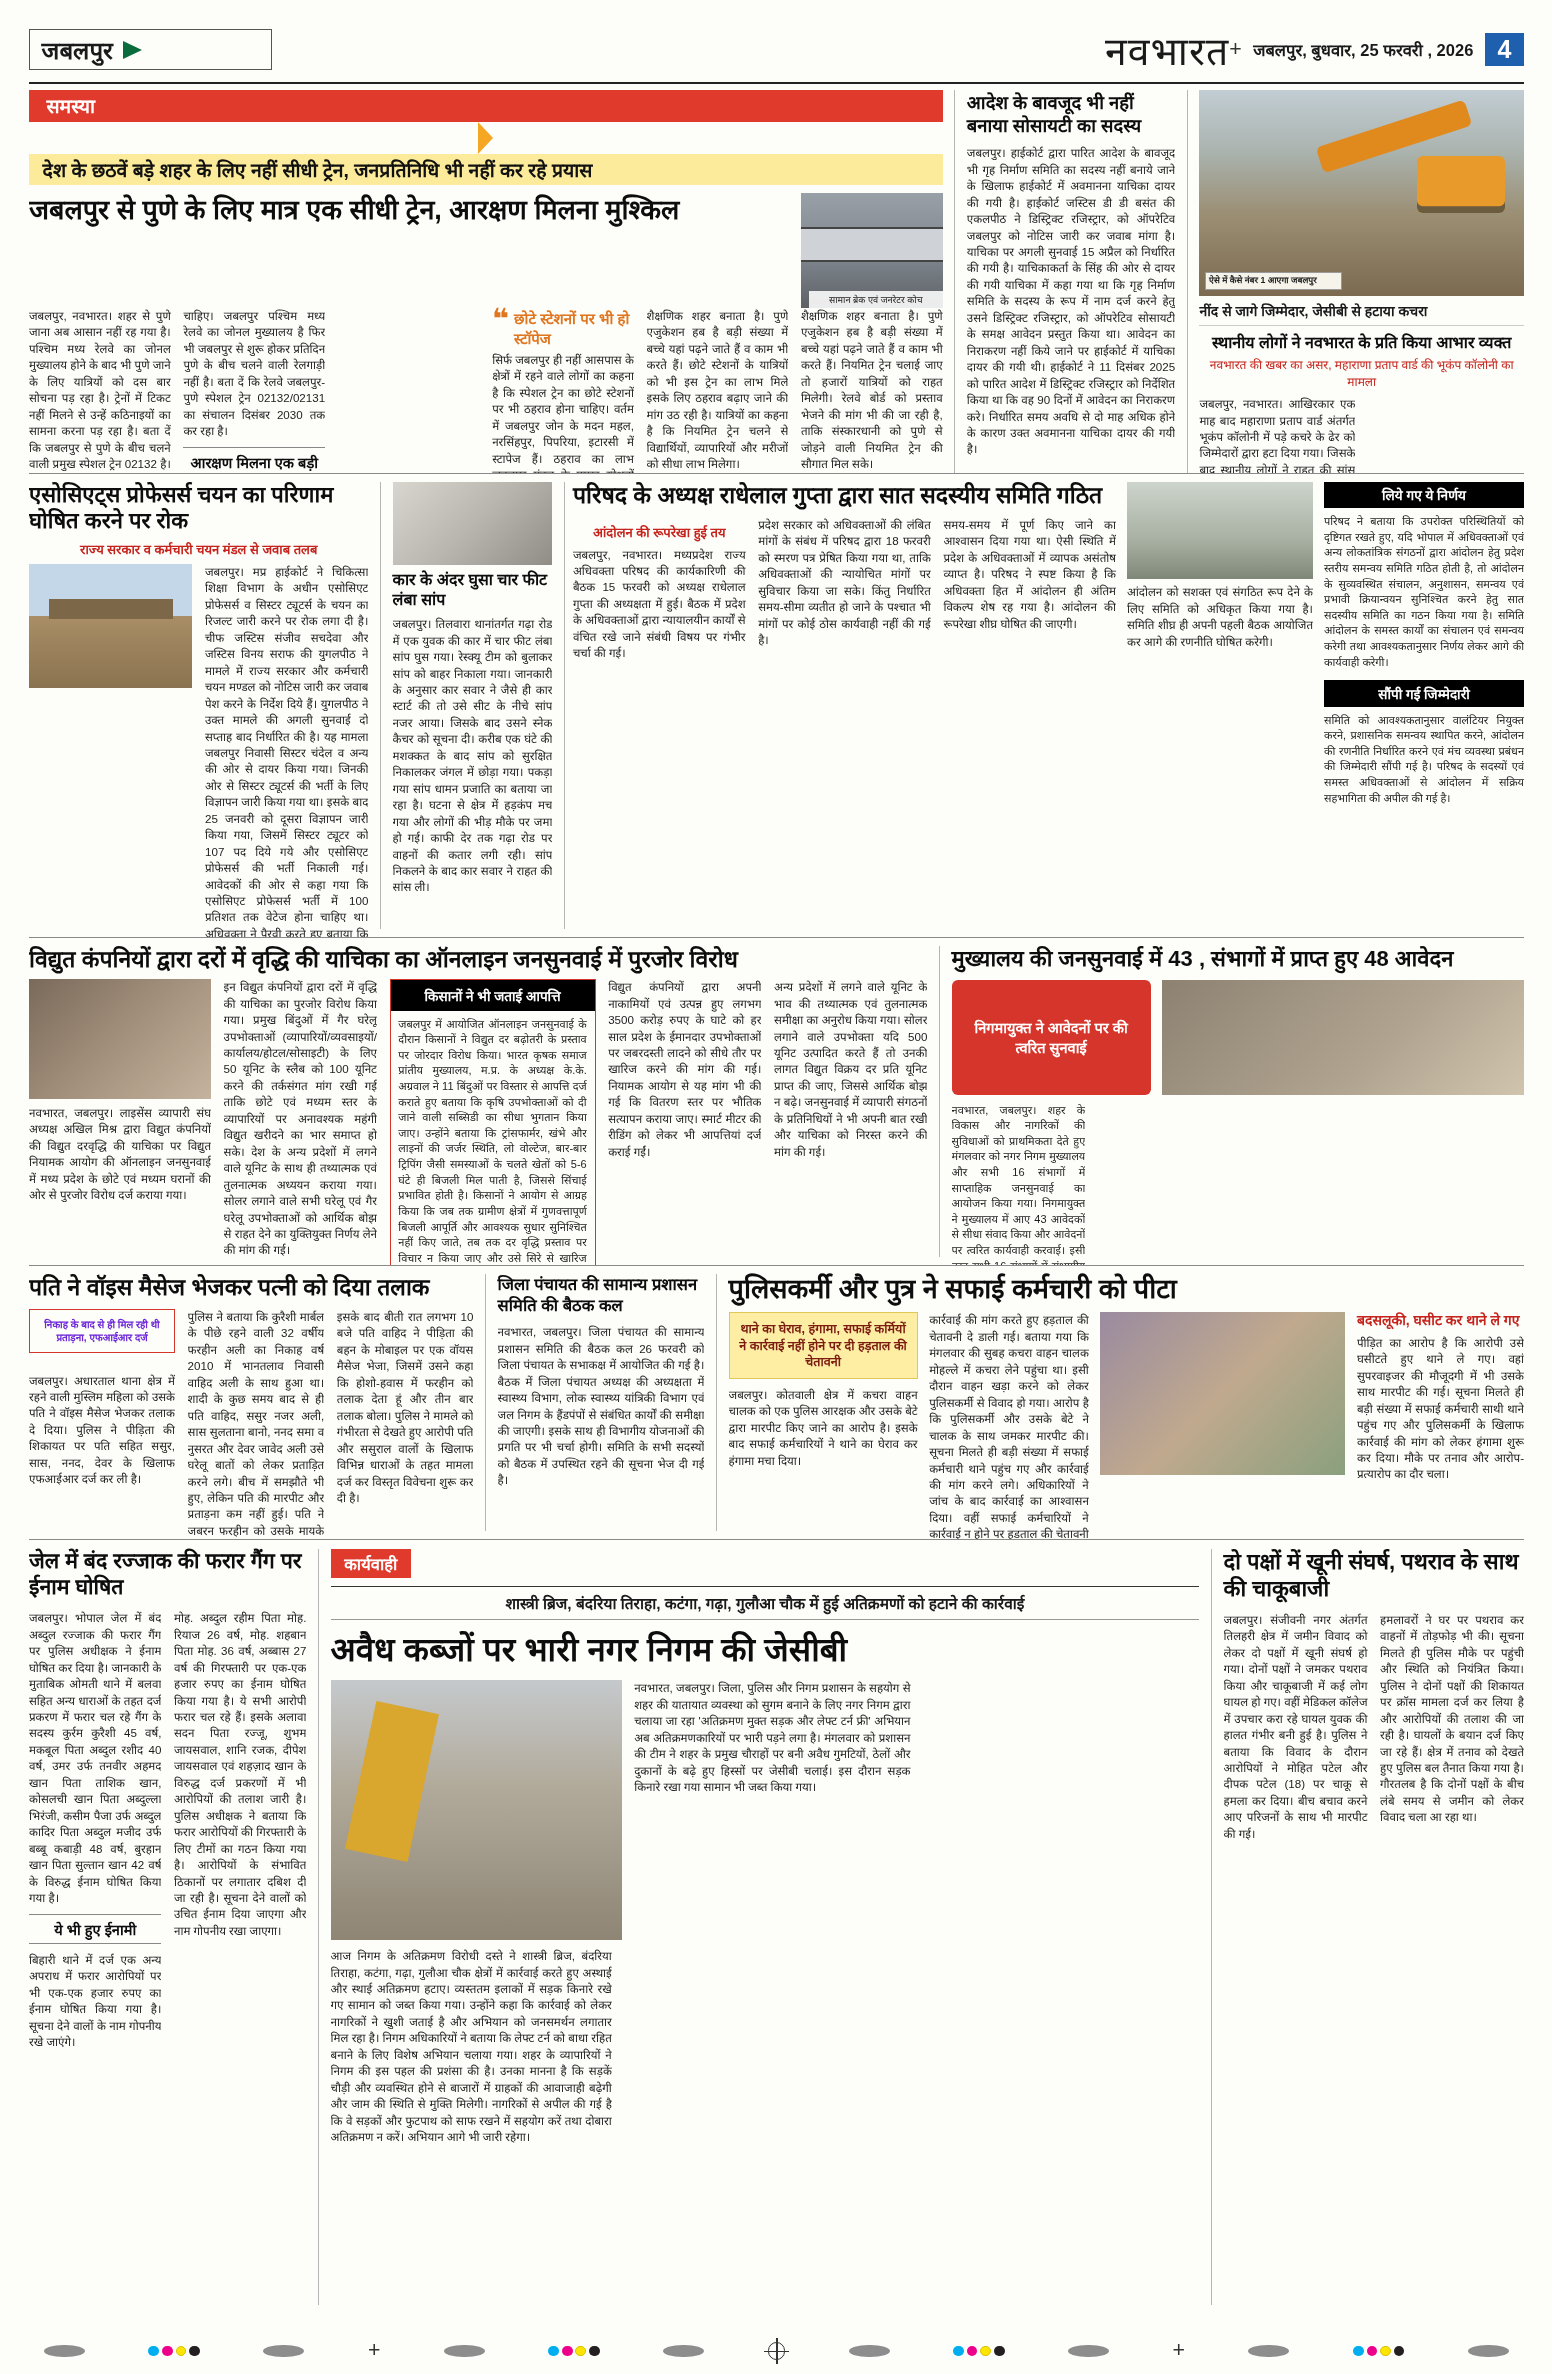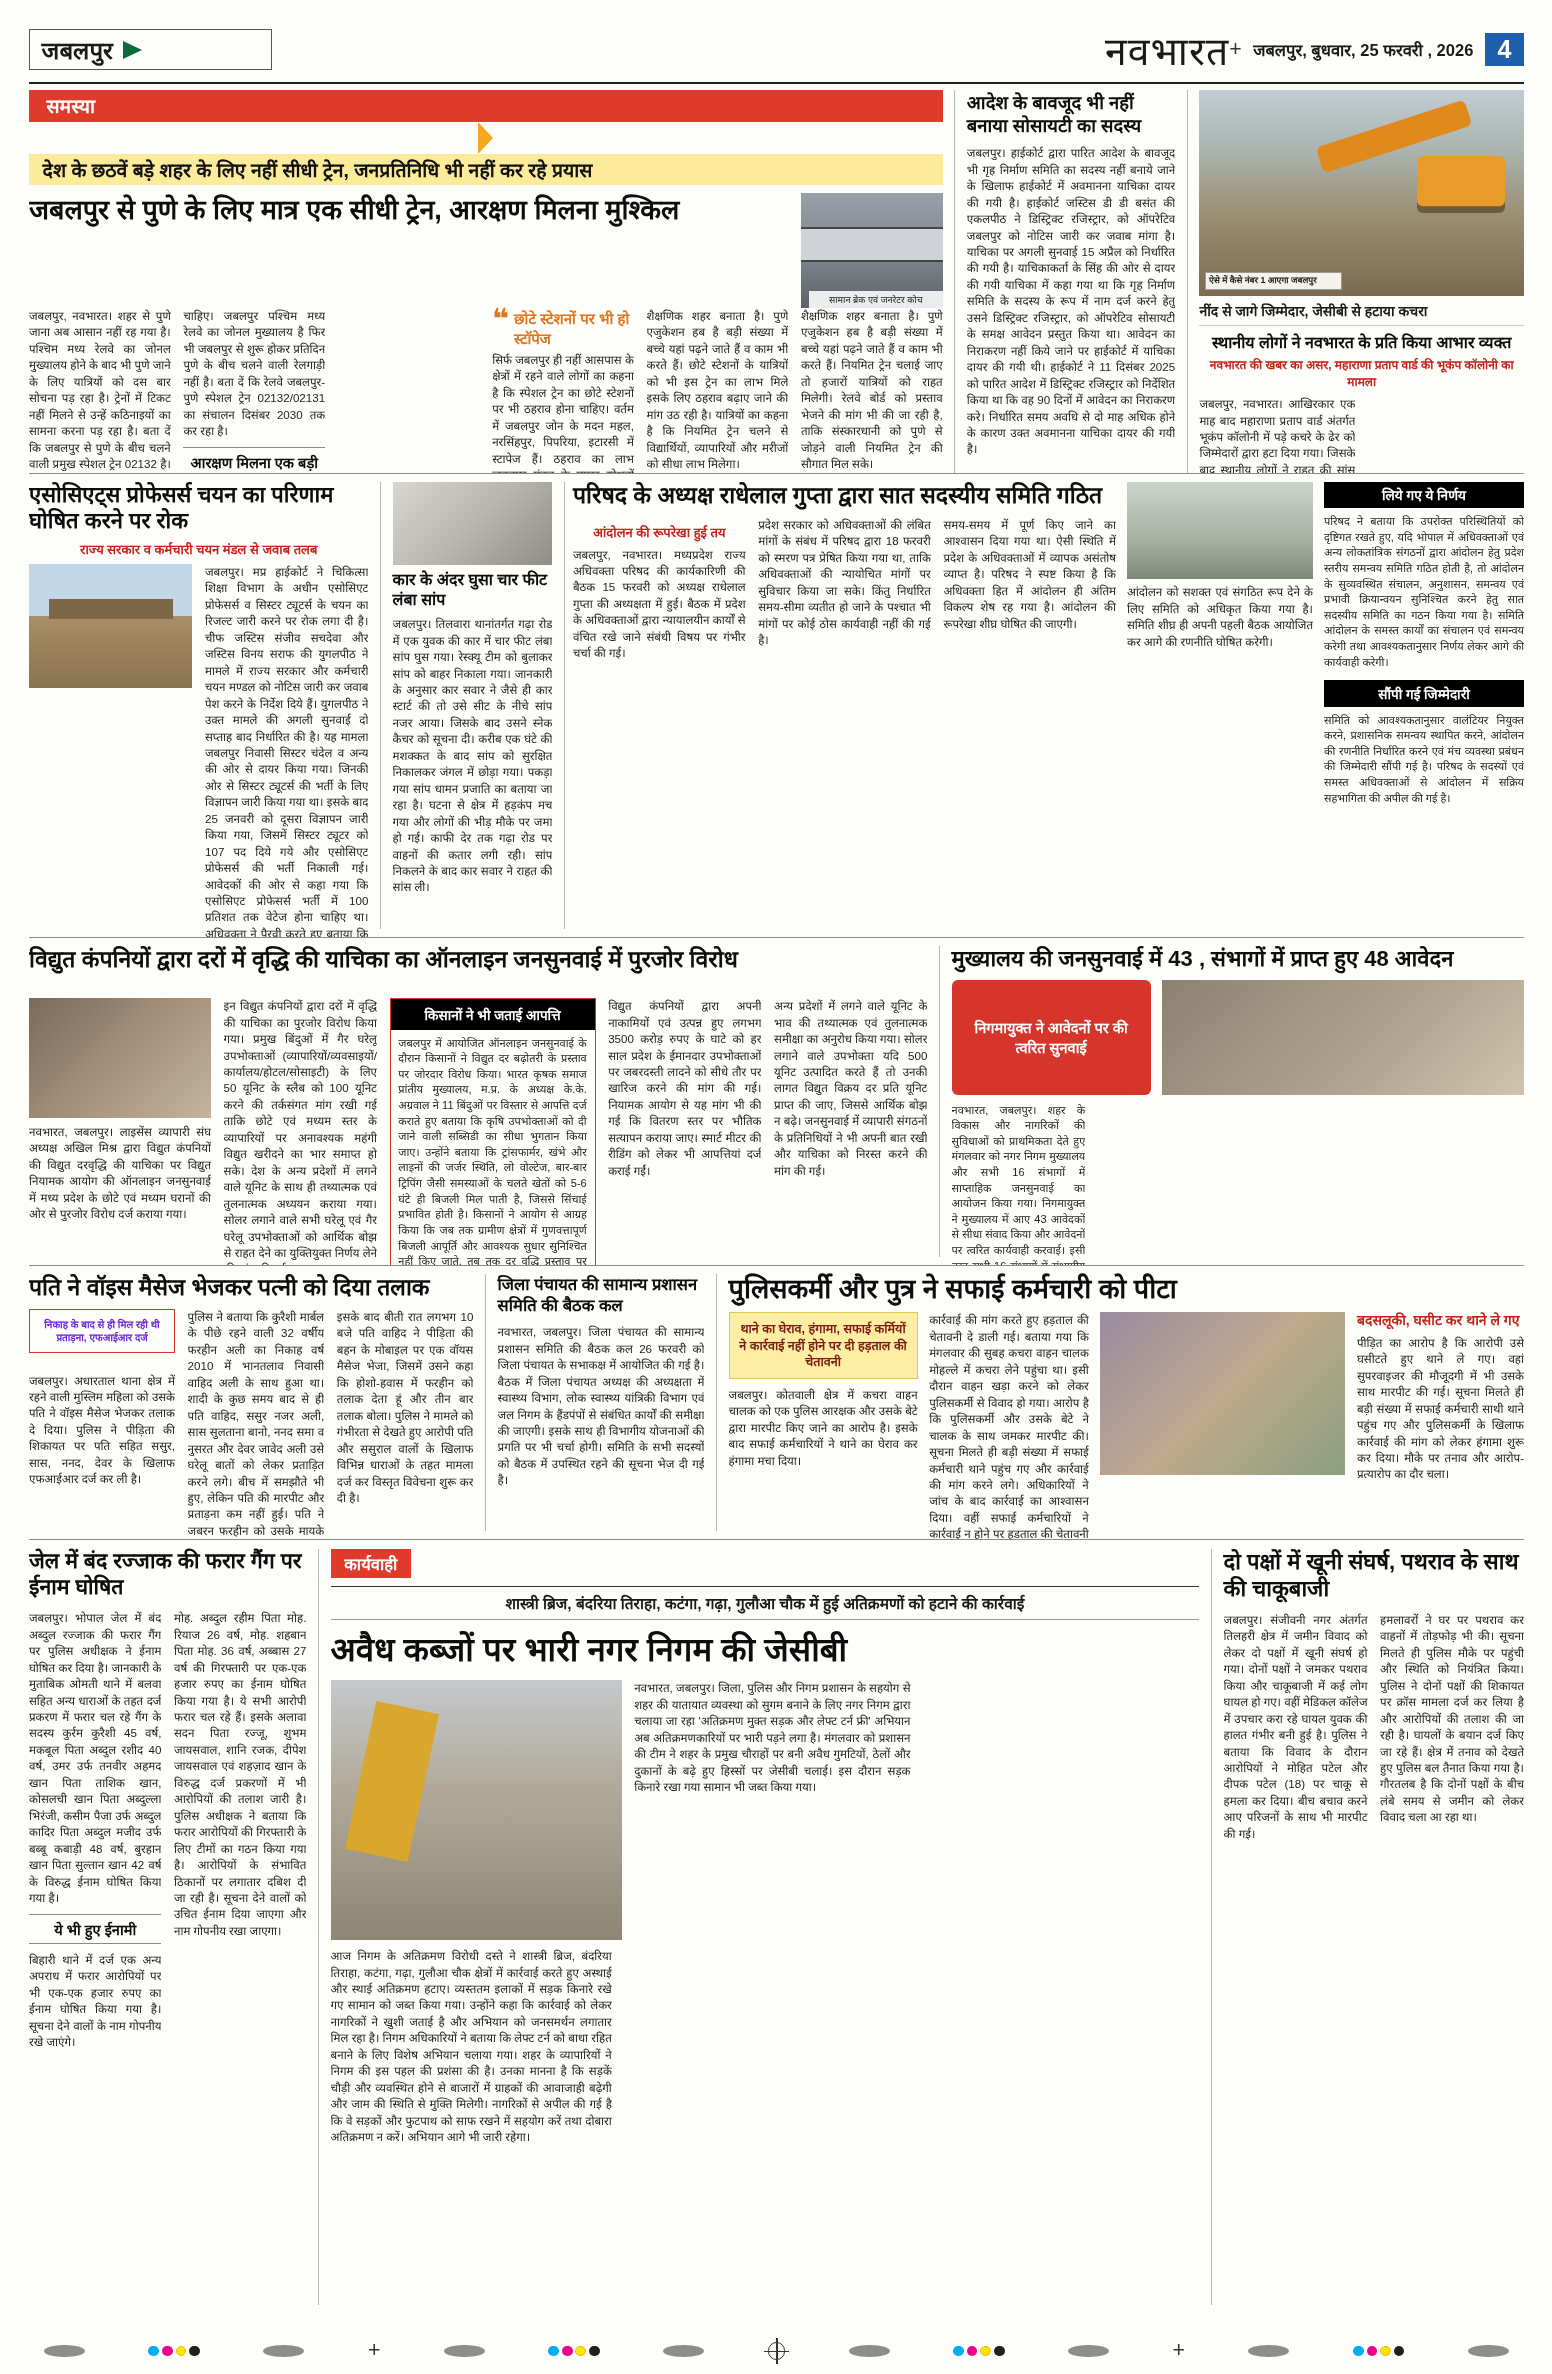--- a/index.html
+++ b/index.html
@@ -61,21 +61,21 @@
   .jcbcol { width:341px; padding-left:11.6px; border-left:1px solid #b5b5b5; }
   .ph-jcb { height:206px; background:linear-gradient(180deg,#c2cdd4 0%,#aab3ae 30%,#9b8f74 60%,#7b6a50 100%); }
   .jcb-arm { position:absolute; right:16%; top:16%; width:48%; height:13%; background:#e08a1e;
              transform:rotate(-18deg); border-radius:5.8px; }
   .jcb-cab { position:absolute; right:6%; top:32%; width:27%; height:28%; background:#e89b2a;
              border-radius:5.8px; box-shadow:inset 0 -6.8px 0 #6b5b3f; }
   .inset { position:absolute; left:5.8px; bottom:5.8px; width:42%; background:#f6f4ea; border:1px solid #999;
            font-size:8.7px; font-weight:bold; padding:2.9px; color:#222; line-height:1.2; }
   .photo-cap-bold { font-weight:bold; font-size:14px; padding:5px 0; border-bottom:1px solid #ccc; }
   .center-head { font-size:16px; text-align:center; font-weight:bold; margin:5.8px 0 2.9px; }
-  .red-sub { color:#c6231c; text-align:center; font-size:12px; font-weight:bold; margin-bottom:5.8px; }
+  .red-sub { color:#c6231c; text-align:center; font-size:12px; font-weight:normal; margin-bottom:5.8px; }
 
   
   .sec2 { display:flex; border-bottom:1.9px solid #8a8a8a; padding:7.8px 0; height:464px; overflow:hidden; }
   .prof { width:351px; padding-right:11.6px; }
   .prof h2 { font-size:22px; line-height:1.2; }
   .prof-flow { columns:2; column-gap:12.6px; }
   .ph-court { height:124px; margin-bottom:5.8px; width:100%;
               background:linear-gradient(180deg,#c3d7e8 0%,#c3d7e8 42%,#a98e66 42%,#8a7350 100%); }
   .court-roof { position:absolute; left:12%; right:12%; top:28%; height:16%; background:#7c6848; }
   .snake { width:184px; padding:0 11.6px; border-left:1px solid #b5b5b5; }
@@ -87,21 +87,21 @@
   .council-cols { display:flex; gap:12.6px; }
   .council-cols > div, .council-cols > p { flex:1; }
   .council-photoCol { width:186px; flex:none; }
   .ph-street { height:97px; margin-bottom:5.8px; background:linear-gradient(180deg,#cdd4cc 0%,#a7b0a2 60%,#7f8878 100%); }
   .council-aside { width:200px; }
   .council-aside .body { margin-bottom:9.7px; font-size:11px; }
 
   
   .sec3 { display:flex; border-bottom:1.9px solid #8a8a8a; padding:7.8px 0; height:328px; overflow:hidden; }
   .elec { width:910px; padding-right:11.6px; }
-  .elec h2 { font-size:23px; line-height:1.2; margin-bottom:25px; }
+  .elec h2 { font-size:23px; line-height:1.2; margin-bottom:6px; }
   .elec-row { display:flex; gap:12.6px; }
   .elec-colA { width:182px; flex:none; }
   .ph-meeting { height:120px; margin-bottom:5.8px; background:linear-gradient(135deg,#7a6a5a 0%,#a3907c 50%,#c4b39e 100%); }
   .elec-col { flex:1; }
   .farmers { width:206px; flex:none; border:1px solid #d6352b; }
   .farmers .red-band { margin:0 0 5.8px; padding:5.8px; }
   .farmers .body { padding:0 7.8px 7.8px; font-size:11px; }
   .hearing { flex:1; border-left:1px solid #b5b5b5; padding-left:11.6px; }
   .hearing h2 { font-size:22px; line-height:1.2; margin-bottom:7.8px; }
   .hearing-top { display:flex; gap:11.6px; margin-bottom:7.8px; }

